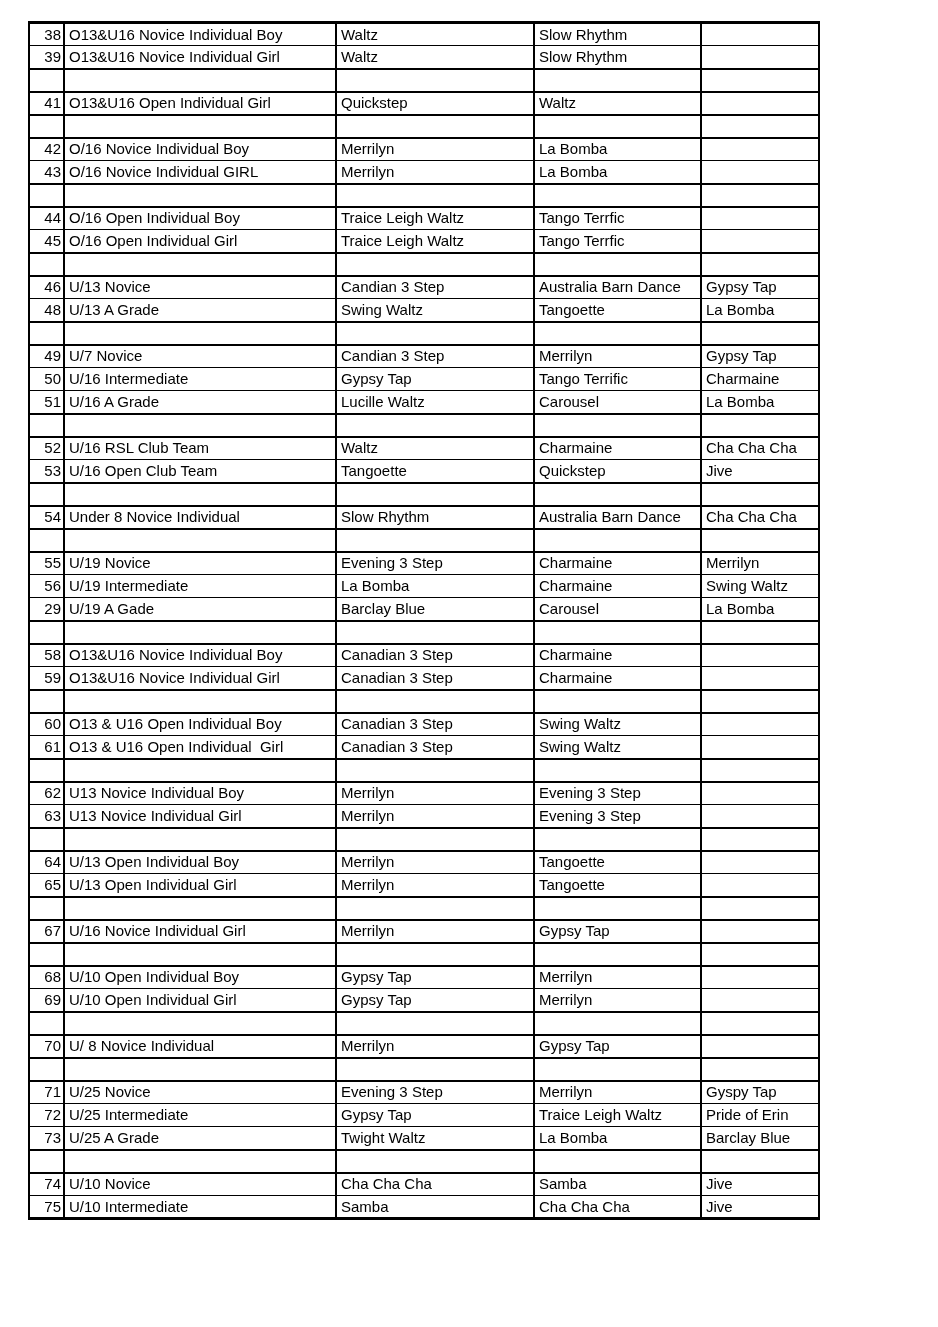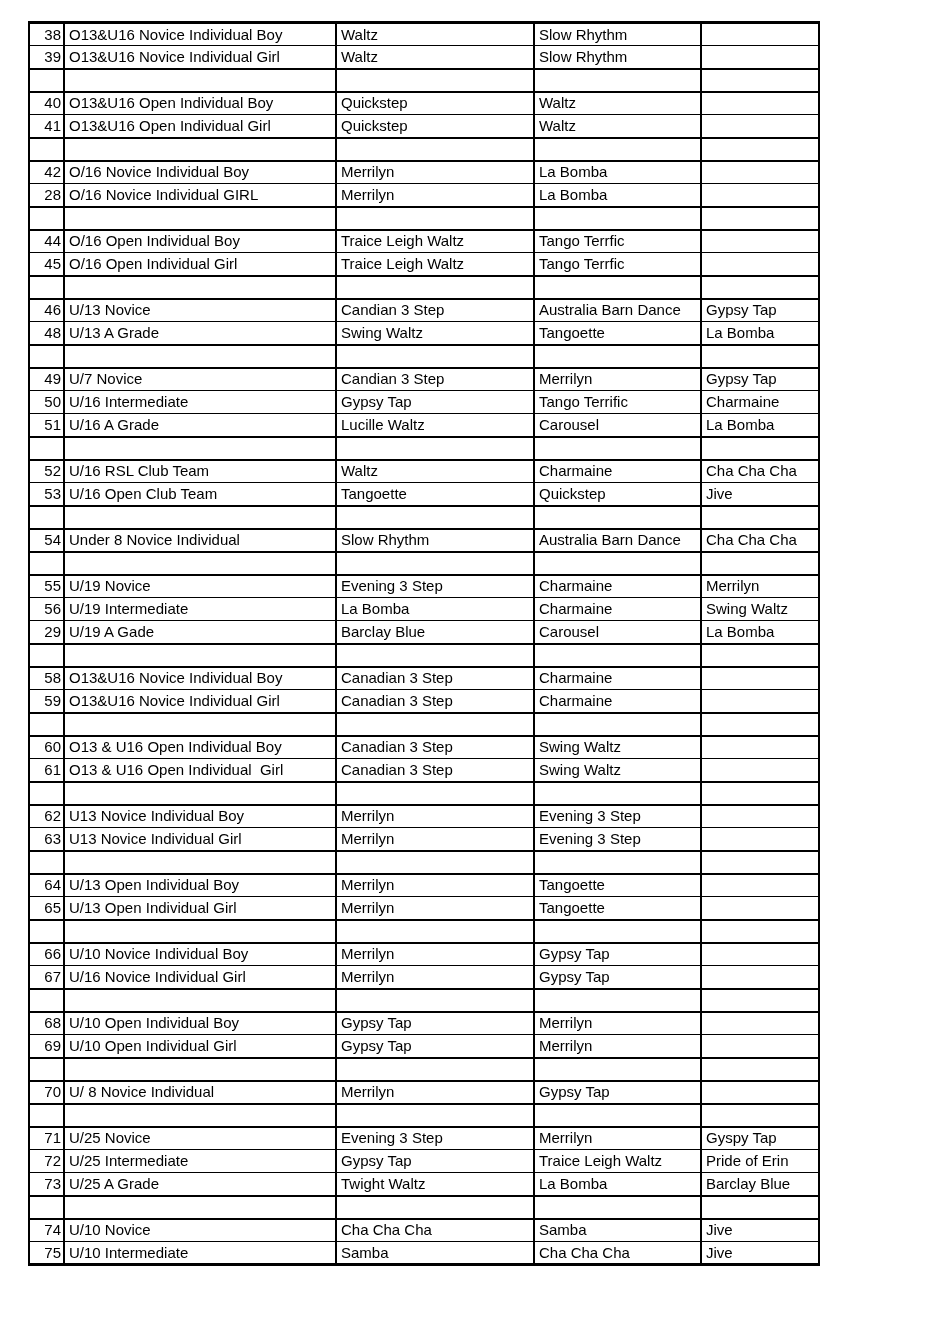--- a/index.html
+++ b/index.html
@@ -75,27 +75,20 @@
           <td class="c4"></td>
         </tr>
         <tr class="blank">
           <td class="c0"></td>
           <td class="c1"></td>
           <td class="c2"></td>
           <td class="c3"></td>
           <td class="c4"></td>
         </tr>
         <tr>
-          <td class="c0">40</td>
-          <td class="c1">O13&amp;U16 Open Individual Boy</td>
-          <td class="c2">Quickstep</td>
-          <td class="c3">Waltz</td>
-          <td class="c4"></td>
-        </tr>
-        <tr>
           <td class="c0">41</td>
           <td class="c1">O13&amp;U16 Open Individual Girl</td>
           <td class="c2">Quickstep</td>
           <td class="c3">Waltz</td>
           <td class="c4"></td>
         </tr>
         <tr class="blank">
           <td class="c0"></td>
           <td class="c1"></td>
           <td class="c2"></td>
@@ -103,21 +96,21 @@
           <td class="c4"></td>
         </tr>
         <tr>
           <td class="c0">42</td>
           <td class="c1">O/16 Novice Individual Boy</td>
           <td class="c2">Merrilyn</td>
           <td class="c3">La Bomba</td>
           <td class="c4"></td>
         </tr>
         <tr>
-          <td class="c0">28</td>
+          <td class="c0">43</td>
           <td class="c1">O/16 Novice Individual GIRL</td>
           <td class="c2">Merrilyn</td>
           <td class="c3">La Bomba</td>
           <td class="c4"></td>
         </tr>
         <tr class="blank">
           <td class="c0"></td>
           <td class="c1"></td>
           <td class="c2"></td>
           <td class="c3"></td>
@@ -334,27 +327,20 @@
           <td class="c4"></td>
         </tr>
         <tr class="blank">
           <td class="c0"></td>
           <td class="c1"></td>
           <td class="c2"></td>
           <td class="c3"></td>
           <td class="c4"></td>
         </tr>
         <tr>
-          <td class="c0">66</td>
-          <td class="c1">U/10 Novice Individual Boy</td>
-          <td class="c2">Merrilyn</td>
-          <td class="c3">Gypsy Tap</td>
-          <td class="c4"></td>
-        </tr>
-        <tr>
           <td class="c0">67</td>
           <td class="c1">U/16 Novice Individual Girl</td>
           <td class="c2">Merrilyn</td>
           <td class="c3">Gypsy Tap</td>
           <td class="c4"></td>
         </tr>
         <tr class="blank">
           <td class="c0"></td>
           <td class="c1"></td>
           <td class="c2"></td>

